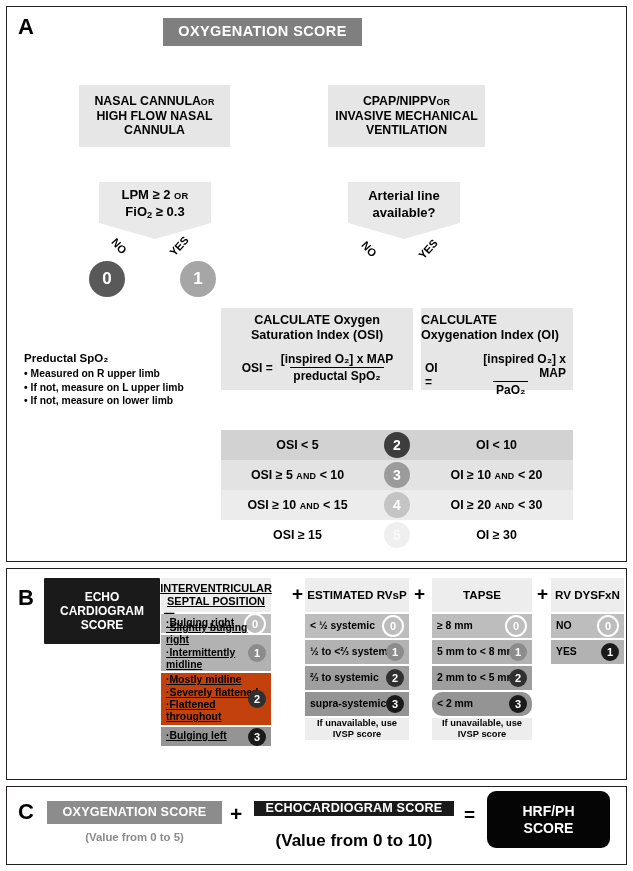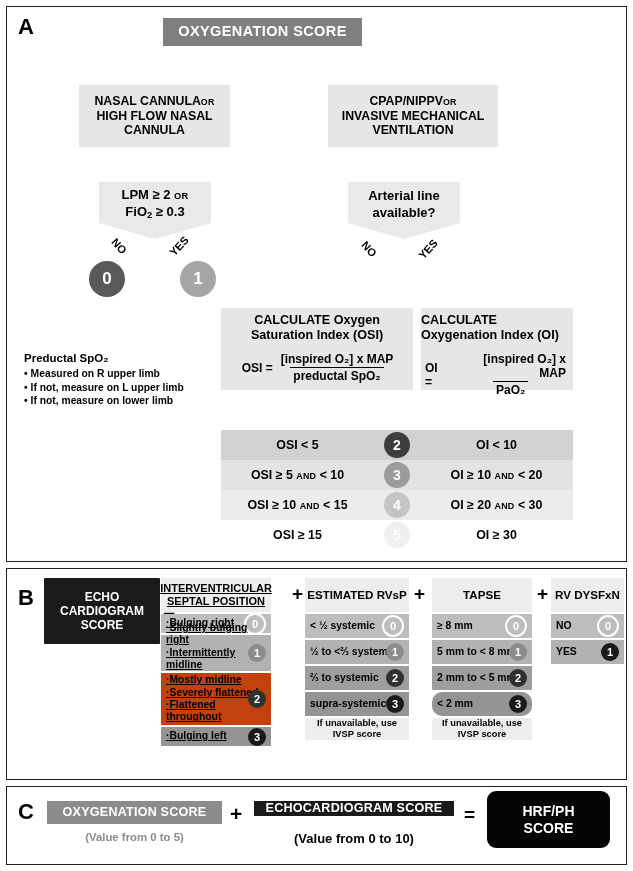--- a/index.html
+++ b/index.html
@@ -198,21 +198,21 @@
   <div class="panel-letter" style="left:18px;top:16px;">A</div>
 
   <div class="box box-dark" id="a-title" style="left:163px;top:18px;width:199px;height:28px;font-size:14.5px;letter-spacing:.4px;">OXYGENATION SCORE</div>
 
   <div class="box box-lt" style="left:79px;top:85px;width:151px;height:62px;font-size:12.3px;flex-direction:column;">
     <div style="white-space:nowrap;"><span>NASAL CANNULA</span><span class="smcap">OR</span></div>
     <div>HIGH FLOW NASAL</div>
     <div>CANNULA</div>
   </div>
 
-  <div class="box box-lt" style="left:328px;top:85px;width:170px;height:62px;font-size:12.3px;flex-direction:column;">
+  <div class="box box-lt" style="left:328px;top:85px;width:157px;height:62px;font-size:12.3px;flex-direction:column;">
     <div style="white-space:nowrap;"><span>CPAP/NIPPV</span><span class="smcap">OR</span></div>
     <div>INVASIVE MECHANICAL</div>
     <div>VENTILATION</div>
   </div>
 
   <div class="decision" style="left:99px;top:182px;width:112px;height:57px;font-size:13px;flex-direction:column;">
     <div style="white-space:nowrap;"><span>LPM ≥ 2</span> <span class="smcap">OR</span></div>
     <div style="white-space:nowrap;"><span>FiO</span><span class="sub">2</span><span> ≥ 0.3</span></div>
   </div>
 
@@ -430,21 +430,21 @@
 
   <div class="panel" id="panelC"></div>
   <div class="panel-letter" style="left:18px;top:801px;">C</div>
 
   <div class="cbox" style="left:47px;top:801px;width:175px;height:23px;background:#8c8c8c;color:#fff;font-size:12.6px;letter-spacing:.2px;">OXYGENATION SCORE</div>
   <div class="cnote" style="left:47px;top:831px;width:175px;font-size:11.4px;color:#8c8c8c;">(Value from 0 to 5)</div>
 
   <div class="plus" style="left:230px;top:803px;font-size:21px;color:#000;">+</div>
 
   <div class="cbox" style="left:254px;top:801px;width:200px;height:15px;background:#1a1a1a;color:#fff;font-size:12.6px;letter-spacing:.2px;">ECHOCARDIOGRAM SCORE</div>
-  <div class="cnote" style="left:254px;top:831px;width:200px;font-size:13px;color:#000;">(Value from 0 to 10)</div>
+  <div class="cnote" style="left:254px;top:831px;width:200px;font-size:17px;color:#000;">(Value from 0 to 10)</div>
 
   <div class="eqs" style="left:464px;top:805px;font-size:19px;">=</div>
 
   <div class="cbox" style="left:487px;top:791px;width:123px;height:57px;background:#050505;color:#fff;font-size:14px;flex-direction:column;border-radius:9px;">
     <div>HRF/PH</div>
     <div>SCORE</div>
   </div>
 
 </div>
 

